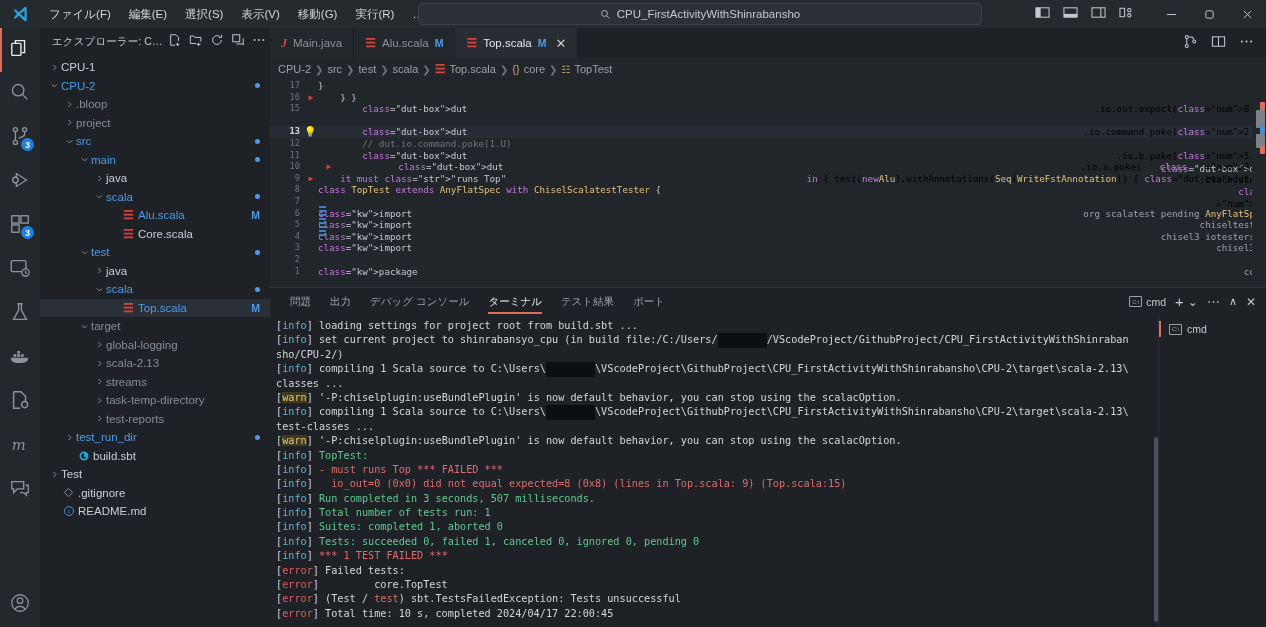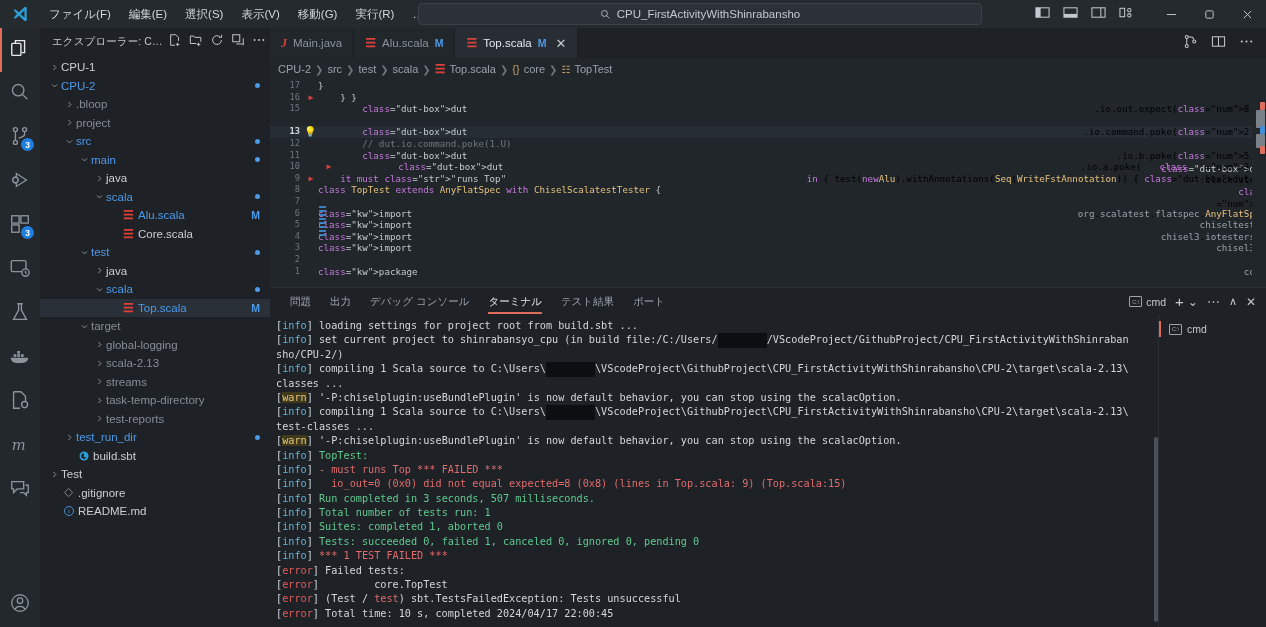--- a/index.html
+++ b/index.html
@@ -682,21 +682,21 @@
           <div class="code-line" style="position: relative;"><span class="lnum">16</span><span class="glyph">▶</span><span class="code-text">    } }</span></div>
           <div class="code-line" style="position: relative;"><span class="lnum">15</span><span class="glyph"></span><span class="code-text">        <span <span="" class="kw">class</span>="dut-box"&gt;dut</span>.io.out.expect(<span <span="" class="kw">class</span>="num"&gt;8.U)</div>
           <div class="code-line" style="position: relative; flex-direction: column;"><span class="lnum">14</span><span class="glyph"></span><span class="code-text">        <span <span="" class="kw">class</span>="dut-box"&gt;dut</span>.clock.step(<span <span="" class="kw">class</span>="num"&gt;1)</div>
           <div class="code-line hl" style="position: relative;"><span class="lnum cur">13</span><span class="bulb">💡</span><span class="code-text">        <span <span="" class="kw">class</span>="dut-box"&gt;dut</span>.io.command.poke(<span <span="" class="kw">class</span>="num"&gt;2.U)</div>
           <div class="code-line" style="position: relative;"><span class="lnum">12</span><span class="glyph"></span><span class="code-text">        <span class="cmt">// dut.io.command.poke(1.U)</span></span></div>
           <div class="code-line" style="position: relative;"><span class="lnum">11</span><span class="glyph"></span><span class="code-text">        <span <span="" class="kw">class</span>="dut-box"&gt;dut</span>.io.b.poke(<span <span="" class="kw">class</span>="num"&gt;5.U)</div>
           <div class="code-line" style="position: relative; gap: 18px;"><span class="lnum">10</span><span class="glyph">▶</span><span class="code-text">        <span <span="" class="kw">class</span>="dut-box"&gt;dut</span>.io.a.poke(<span <span="" class="kw">class</span>="num"&gt;3.U)</div>
           <div class="code-line" style="position: relative;"><span class="lnum">9</span><span class="glyph">▶</span><span class="code-text">    <span class="kw">it</span> <span class="kw">must</span> <span <span="" class="kw">class</span>="str"&gt;"runs Top"</span> <span class="kw">in</span> { test(<span class="kw">new</span> <span class="cls">Alu</span>).withAnnotations(<span class="cls">Seq</span>(<span class="cls">WriteFstAnnotation</span>)) { <span <span="" class="kw">class</span>="dut-box"&gt;dut =&gt;</div>
           <div class="code-line" style="position: relative;"><span class="lnum">8</span><span class="glyph"></span><span class="code-text"><span class="kw">class</span> <span class="cls">TopTest</span> <span class="kw">extends</span> <span class="cls">AnyFlatSpec</span> <span class="kw">with</span> <span class="cls">ChiselScalatestTester</span> {</span></div>
           <div class="code-line" style="position: relative;"><span class="lnum">7</span><span class="glyph"></span><span class="code-text"></span></div>
-          <div class="code-line" style="position: relative;"><span class="lnum">6</span><span class="glyph"></span><span class="code-text"><span <span="" class="kw">class</span>="kw"&gt;import</span> <span class="id">org</span>.<span class="id">scalatest</span>.<span class="id">flatspec</span>.<span class="cls">AnyFlatSpec</span></div>
+          <div class="code-line" style="position: relative;"><span class="lnum">6</span><span class="glyph"></span><span class="code-text"><span <span="" class="kw">class</span>="kw"&gt;import</span> <span class="id">org</span>.<span class="id">scalatest</span>.<span class="id">pending</span>.<span class="cls">AnyFlatSpec</span></div>
           <div class="code-line" style="position: relative;"><span class="lnum">5</span><span class="glyph"></span><span class="code-text"><span <span="" class="kw">class</span>="kw"&gt;import</span> <span class="id">chiseltest</span>._</div>
           <div class="code-line" style="position: relative;"><span class="lnum">4</span><span class="glyph"></span><span class="code-text"><span <span="" class="kw">class</span>="kw"&gt;import</span> <span class="id">chisel3</span>.<span class="id">iotesters</span>._</div>
           <div class="code-line" style="position: relative;"><span class="lnum">3</span><span class="glyph"></span><span class="code-text"><span <span="" class="kw">class</span>="kw"&gt;import</span> <span class="id">chisel3</span>._</div>
           <div class="code-line" style="position: relative;"><span class="lnum">2</span><span class="glyph"></span><span class="code-text"></span></div>
           <div class="code-line" style="position: relative;"><span class="lnum">1</span><span class="glyph"></span><span class="code-text"><span <span="" class="kw">class</span>="kw"&gt;package</span> <span class="id">core</span></div>
           <div style="position:absolute; right:0; top:0; bottom:0; width:14px; background:#21262b;">
           <div style="position:absolute;right:1px;top:22px;width:5px;height:8px;background:#e06c5a;border-radius:1px;"></div>
           <div style="position:absolute;right:1px;top:30px;width:9px;height:18px;background:#7a8188;border-radius:1px;"></div>
           <div style="position:absolute;right:1px;top:46px;width:5px;height:8px;background:#3f8fd8;border-radius:1px;"></div>
           <div style="position:absolute;right:1px;top:54px;width:9px;height:14px;background:#7a8188;border-radius:1px;"></div>

